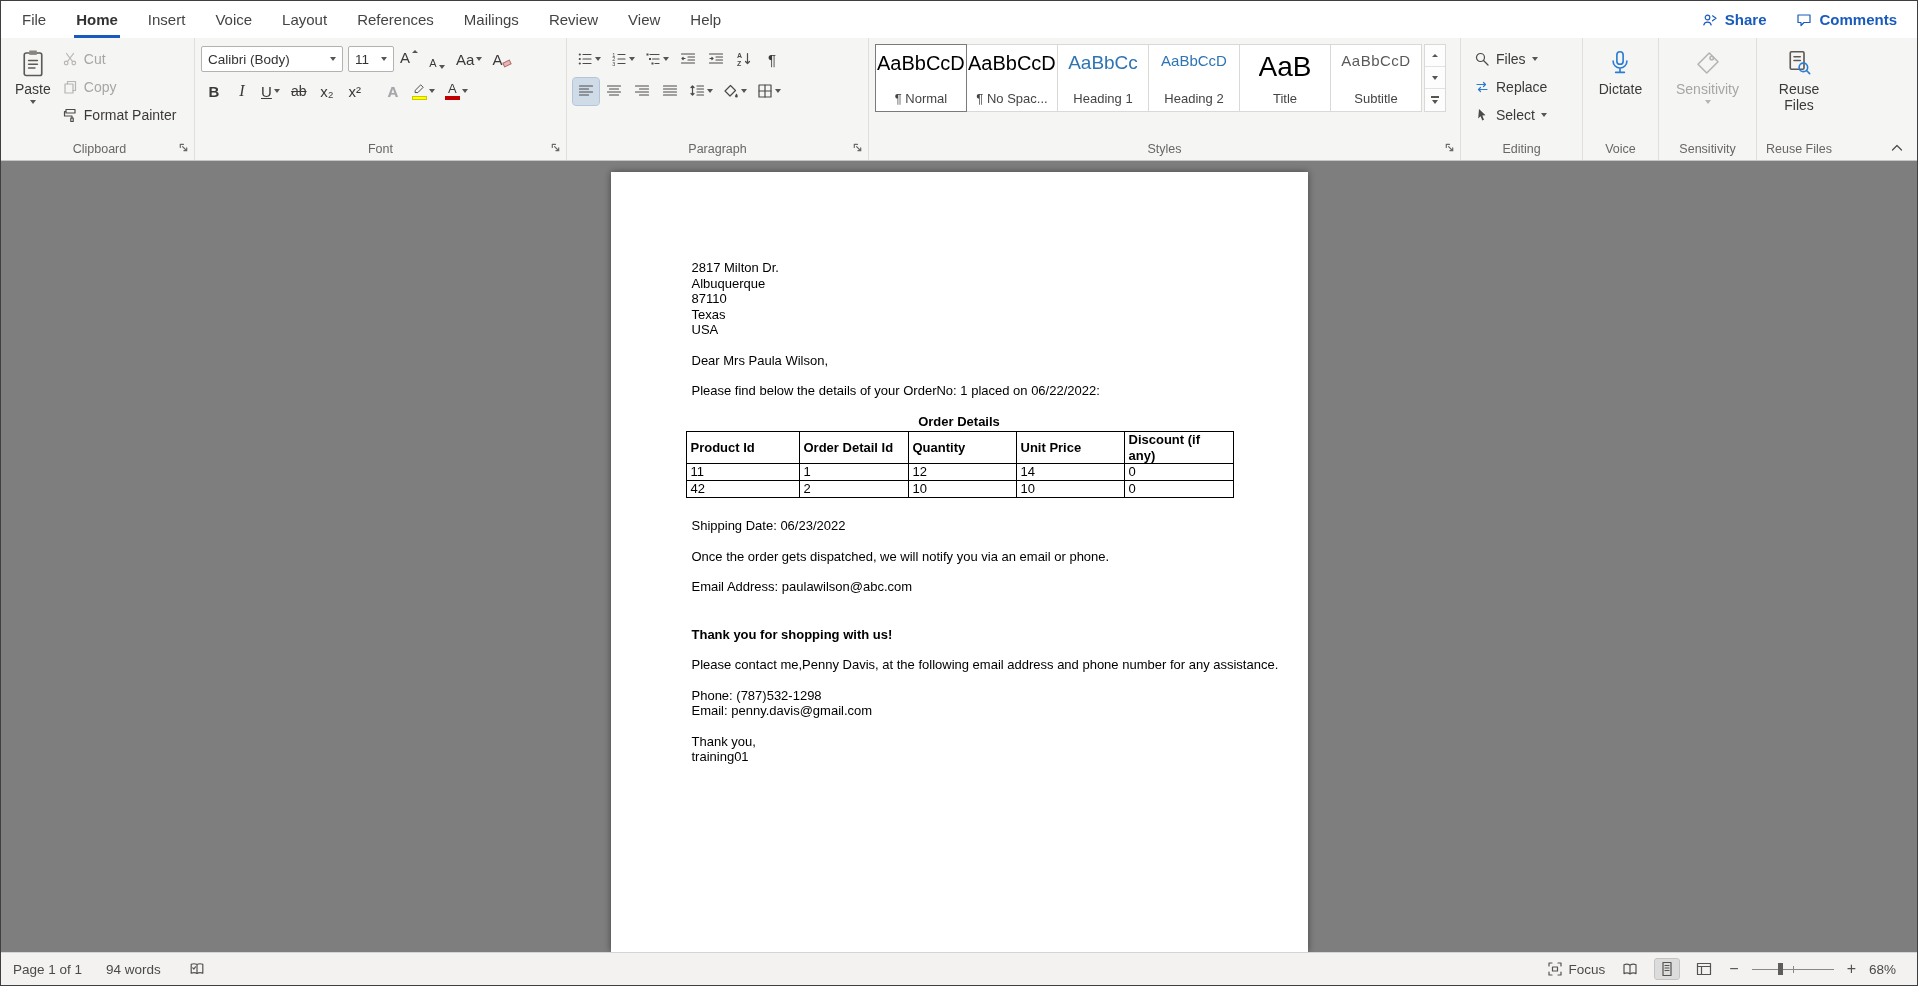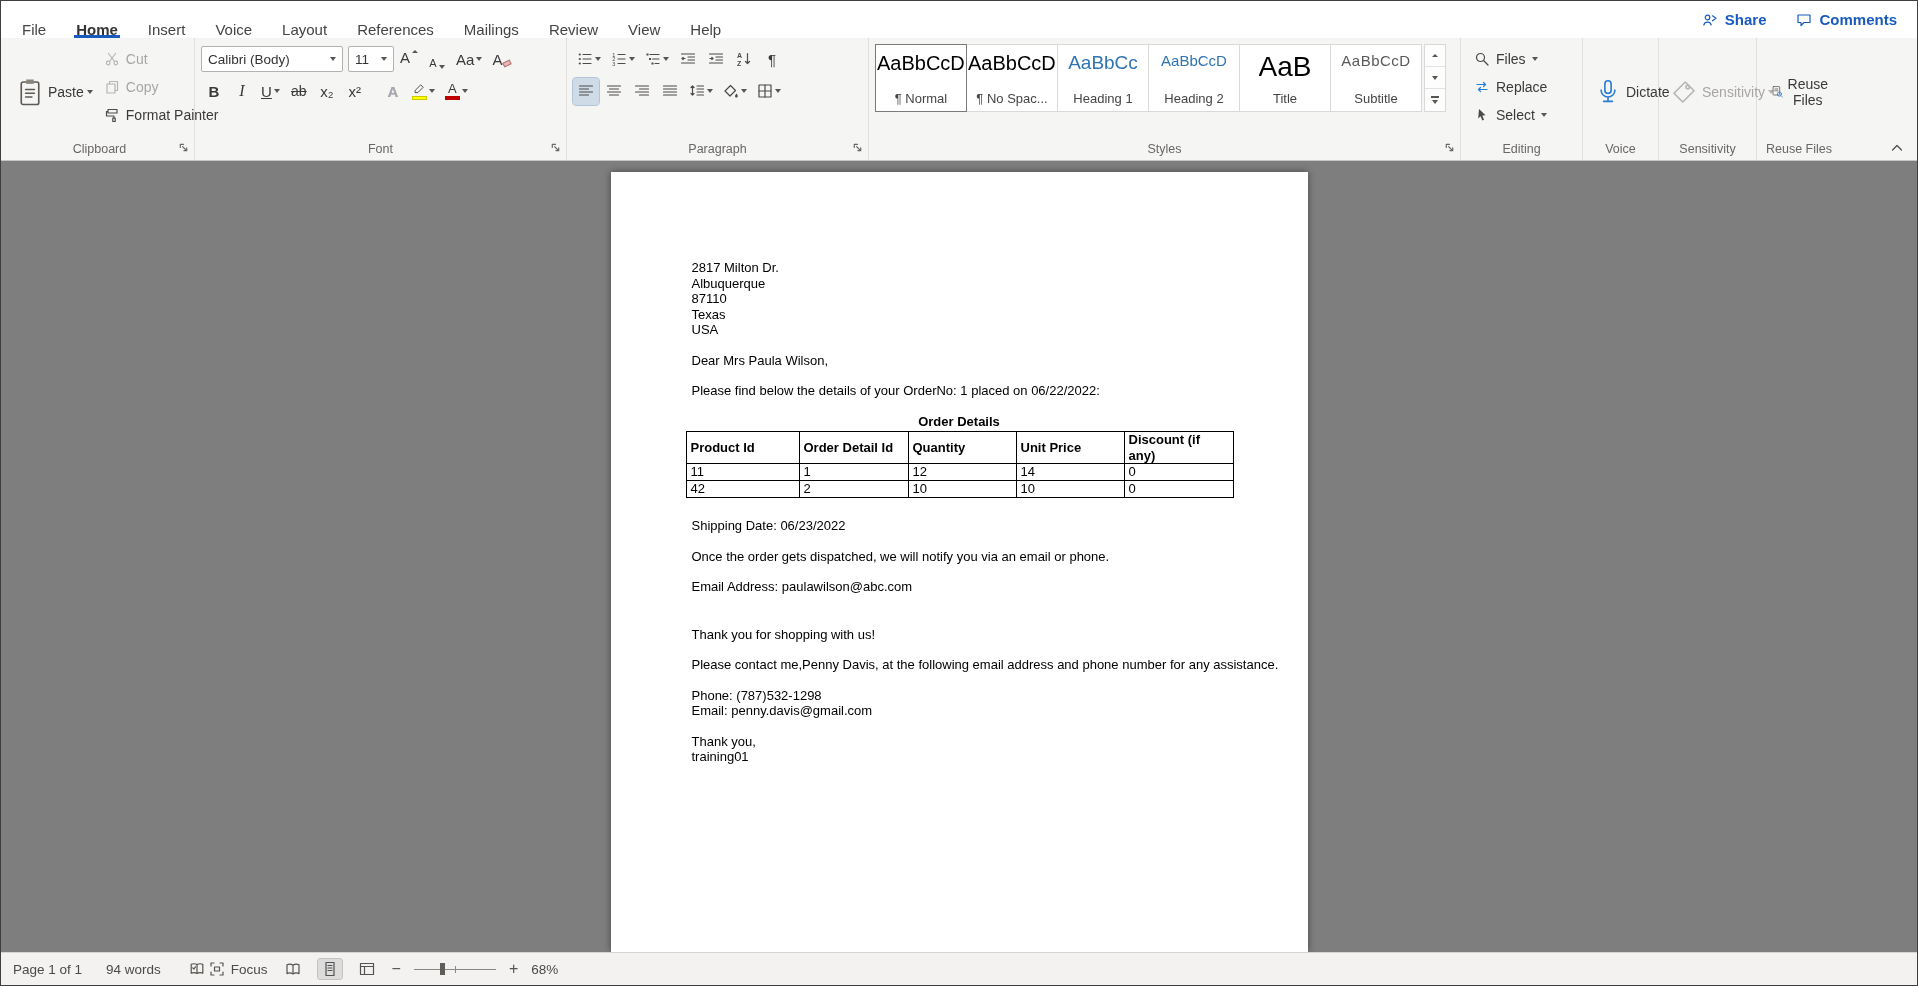--- a/index.html
+++ b/index.html
@@ -1,21 +1,21 @@
 <!DOCTYPE html>
 <html><head>
 <meta charset="utf-8">
 <style>
   * { margin:0; padding:0; box-sizing:border-box; }
   body { width:1918px; height:986px; overflow:hidden; font-family:"Liberation Sans", sans-serif; background:#fff; }
   .window { width:1918px; height:986px; border:1px solid #3f3f3f; display:flex; flex-direction:column; background:#fff; }
 
   
   .menubar { height:37px; flex:0 0 auto; background:#fff; display:flex; justify-content:space-between; align-items:stretch; padding:0 6px; }
-  .tabs { display:flex;align-items:flex-end; }
+  .tabs { display:flex; }
   .tab { display:flex; align-items:center; padding:0 15px; font-size:15px; color:#444; cursor:pointer; position:relative; white-space:nowrap; }
   .tab.active { font-weight:700; color:#333; }
   .tab.active::after { content:""; position:absolute; left:13px; right:13px; bottom:0; height:3px; background:#185abd; }
   .mb-right { display:flex; align-items:center; gap:30px; padding-right:14px; }
   .mb-btn { display:flex; align-items:center; gap:7px; color:#185abd; font-size:15px; font-weight:600; cursor:pointer; }
   .mb-btn svg { stroke:#185abd; }
 
   
   .ribbon { height:123px; flex:0 0 auto; background:#f5f5f4; border-bottom:1px solid #c8c6c4; display:flex; padding:0 4px; position:relative; }
   .rgroup { position:relative; flex:0 0 auto; border-right:1px solid #e1dfdd; padding:5px 6px 22px 6px; display:flex; }
@@ -27,21 +27,21 @@
   .ic { width:16px; height:16px; fill:none; stroke:#4d4b48; stroke-width:1.2; stroke-linecap:round; stroke-linejoin:round; flex:0 0 auto; }
   .ic-lg { width:30px; height:30px; fill:none; stroke:#5d5a56; stroke-width:1.3; stroke-linecap:round; stroke-linejoin:round; }
   .ic-s { width:11px; height:11px; fill:none; stroke:currentColor; stroke-width:1.3; stroke-linecap:round; }
 
   .cdown { width:0; height:0; border-left:3.5px solid transparent; border-right:3.5px solid transparent; border-top:4.2px solid #57554f; display:inline-block; flex:0 0 auto; }
   .trup { width:0; height:0; border-left:3px solid transparent; border-right:3px solid transparent; border-bottom:3.8px solid #57554f; display:inline-block; }
   .disabled, .disabled span { color:#a8a6a4 !important; }
   .disabled svg { stroke:#b7b5b3 !important; }
   .disabled .cdown { border-top-color:#b7b5b3; }
 
-  .bigbtn { display:flex; flex-direction:row; align-items:center; gap:3px; padding:5px 4px 2px; border-radius:3px; cursor:pointer; }
+  .bigbtn { display:flex; flex-direction:column; align-items:center; gap:3px; padding:5px 4px 2px; border-radius:3px; cursor:pointer; }
   .bb-label { font-size:14px; color:#3b3a39; text-align:center; line-height:16px; }
   .vcol { display:flex; flex-direction:column; justify-content:flex-start; gap:1px; padding-top:2px; }
   .sm-btn { display:flex; align-items:center; gap:6px; height:27px; padding:0 7px; font-size:14px; color:#3b3a39; border-radius:3px; cursor:pointer; white-space:nowrap; }
 
   .vstack { display:flex; flex-direction:column; width:100%; }
   .hrow { display:flex; align-items:center; height:32px; gap:2px; }
   .combo { display:flex; align-items:center; justify-content:space-between; gap:4px; border:1px solid #b5b3b1; background:#fff; height:26px; padding:3px 6px; font-size:13.5px; color:#333; border-radius:2px; cursor:pointer; white-space:nowrap; overflow:hidden; }
   .combo.family { width:142px; }
   .combo.size { width:46px; margin-left:3px; }
   .tbtn { min-width:26px; height:27px; display:flex; align-items:center; justify-content:center; gap:2px; font-size:15px; color:#3b3a39; padding:0 4px; border-radius:3px; cursor:pointer; }
@@ -80,30 +80,30 @@
   .more-bar { width:8px; height:1.5px; background:#57554f; margin-bottom:2px; }
 
   .collapse-ribbon { position:absolute; right:10px; bottom:4px; width:20px; height:16px; display:flex; align-items:center; justify-content:center; cursor:pointer; }
 
   
   .docarea { flex:1 1 auto; background:#7e7e7e; display:flex; justify-content:center; overflow:hidden; }
   .page { width:697px; height:780px; margin-top:11px; background:#fff; box-shadow:0 0 7px rgba(0,0,0,.45); flex:0 0 auto; }
   .page-inner { padding:88px 40px 0 81px; font-size:13px; line-height:15.5px; color:#000; }
   .page-inner p, .page-inner .line { white-space:nowrap; }
   .para { margin:0 0 15px 0; }
-  .xgap { margin-top:32px; }
+  .xgap { margin-top:32px;font-weight:bold; }
   .tablewrap { margin:0 0 20px -6px; width:547px; }
   .table-title { text-align:center; font-weight:700; margin-bottom:2px; font-size:13px; }
   table.order { border-collapse:collapse; table-layout:fixed; width:547px; }
   table.order th, table.order td { border:1px solid #000; font-size:13px; padding:0 4px; height:17px; text-align:left; font-weight:400; vertical-align:middle; }
   table.order th { font-weight:700; }
   .c1{width:113px}.c2{width:109px}.c3{width:108px}.c4{width:108px}.c5{width:109px}
 
   
-  .statusbar { height:27px; flex:0 0 auto; background:#f3f2f1; border-top:1px solid #d6d4d2; display:flex; align-items:center; justify-content:flex-start; padding:16px 12px; font-size:13.5px; color:#4a4a4a; }
+  .statusbar { height:27px; flex:0 0 auto; background:#f3f2f1; border-top:1px solid #d6d4d2; display:flex; align-items:center; justify-content:space-between; padding:16px 12px; font-size:13.5px; color:#4a4a4a; }
   .sb-left { display:flex; align-items:center; gap:24px; }
   .sb-right { display:flex; align-items:center; gap:13px; }
   .sb-item { cursor:pointer; display:flex; align-items:center; gap:6px; white-space:nowrap; }
   .sb-icon { display:flex; align-items:center; justify-content:center; padding:2px 4px; cursor:pointer; border-radius:2px; }
   .sb-icon.active { background:#dcdcdc; outline:1px solid #c3c3c3; }
   .sb-icon svg, .sb-item svg { width:16px; height:16px; fill:none; stroke:#55534f; stroke-width:1.2; stroke-linecap:round; stroke-linejoin:round; }
   .zoomglyph { font-size:16px; color:#55534f; cursor:pointer; line-height:16px; }
   .zoom-slider { position:relative; width:82px; height:16px; cursor:pointer; }
   .zoom-slider .track { position:absolute; top:8px; left:0; right:0; height:1px; background:#8a8886; }
   .zoom-slider .notch { position:absolute; top:5px; left:50%; width:1px; height:7px; background:#8a8886; }

